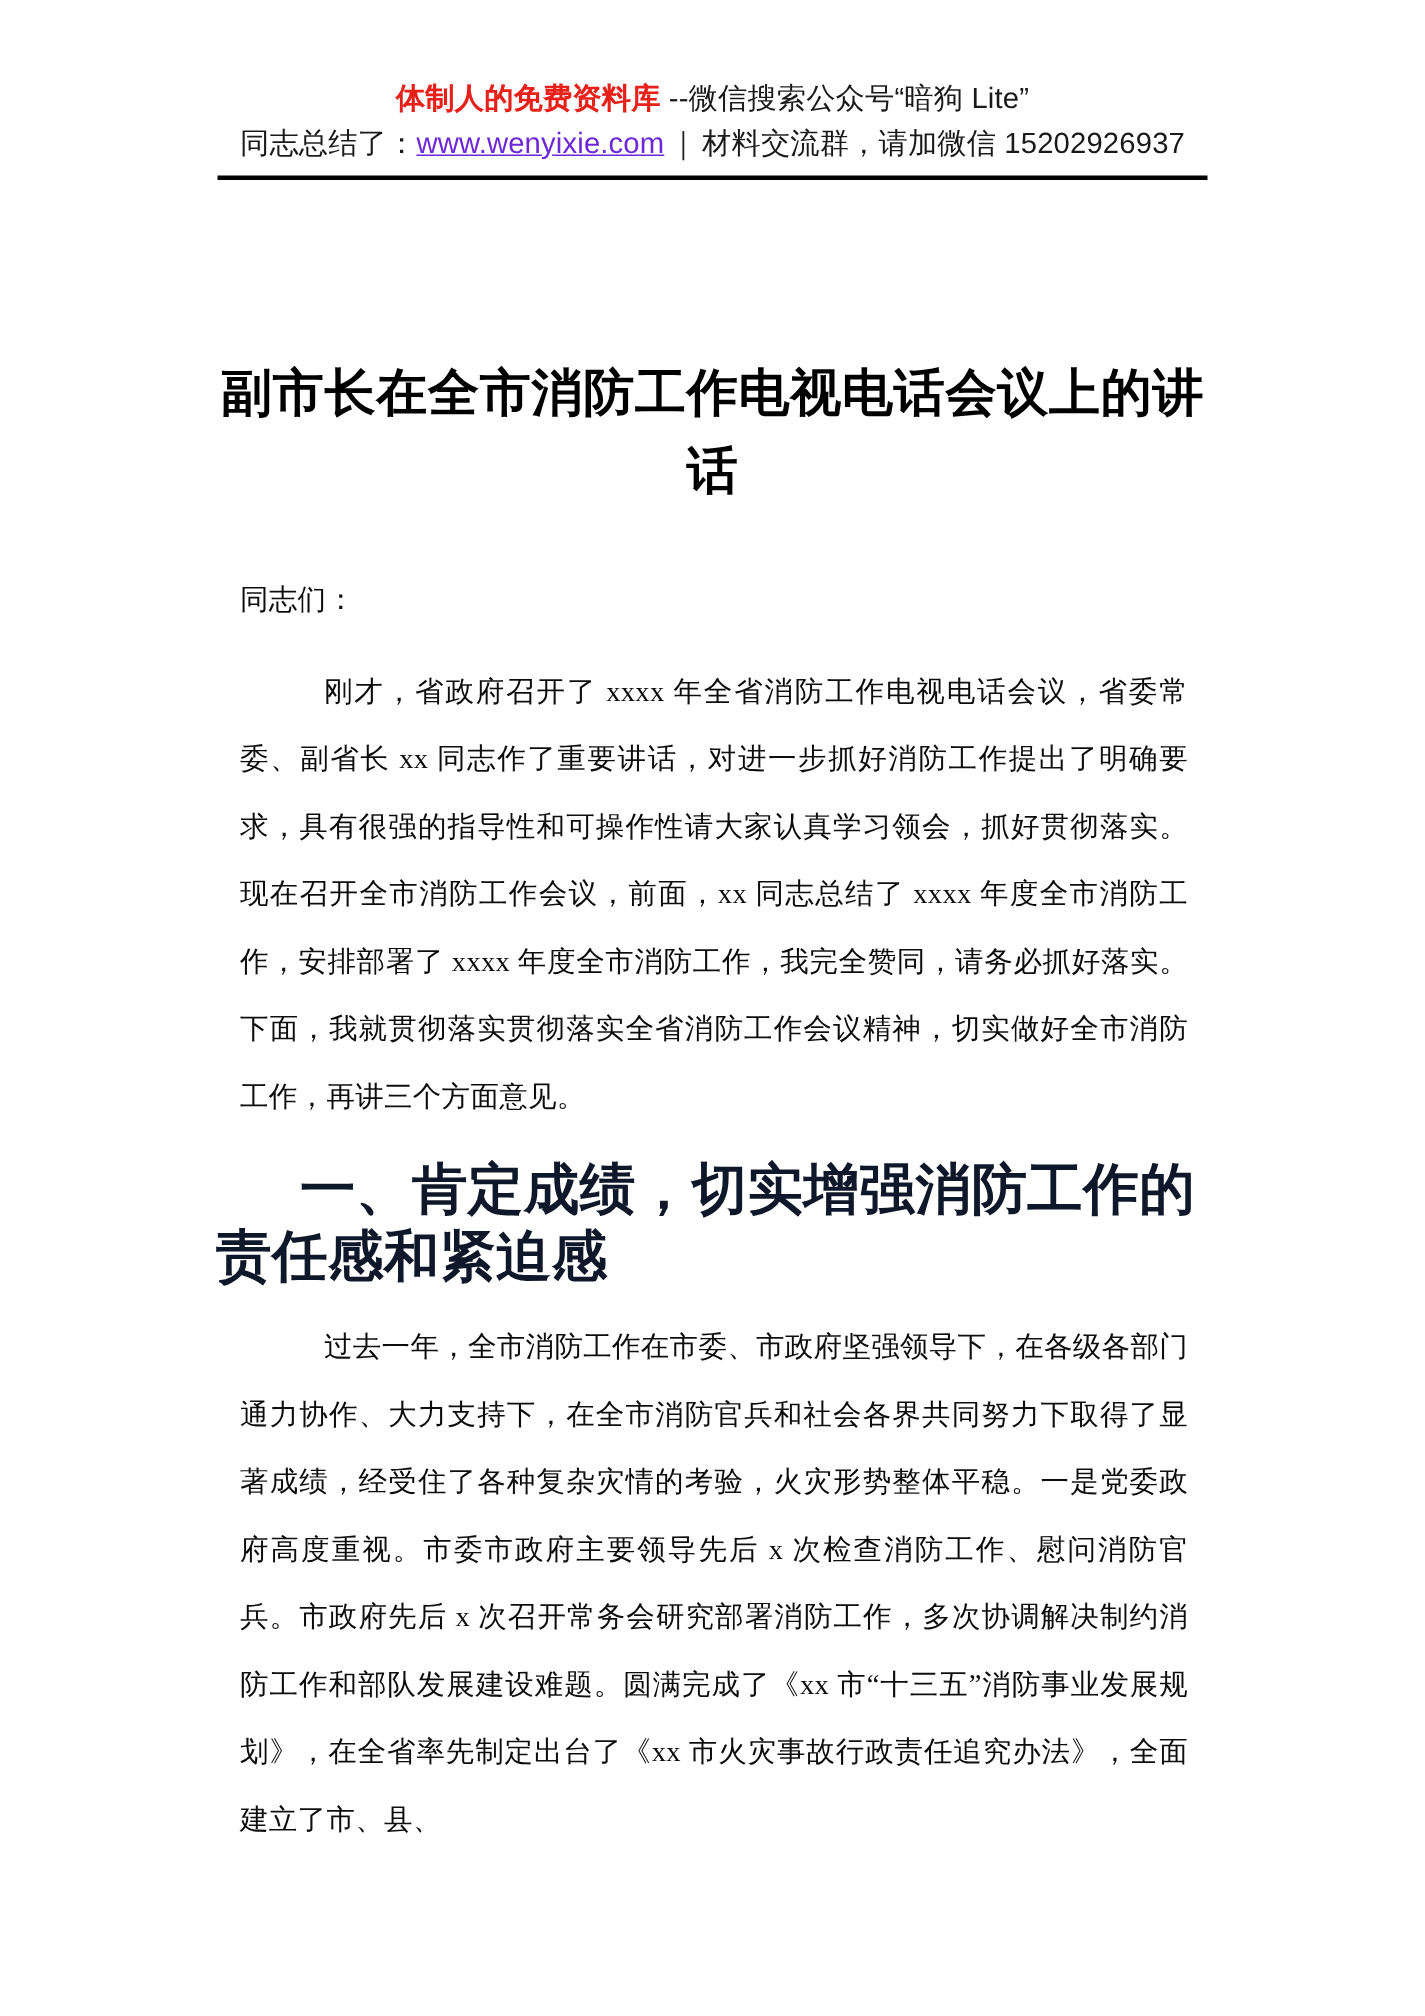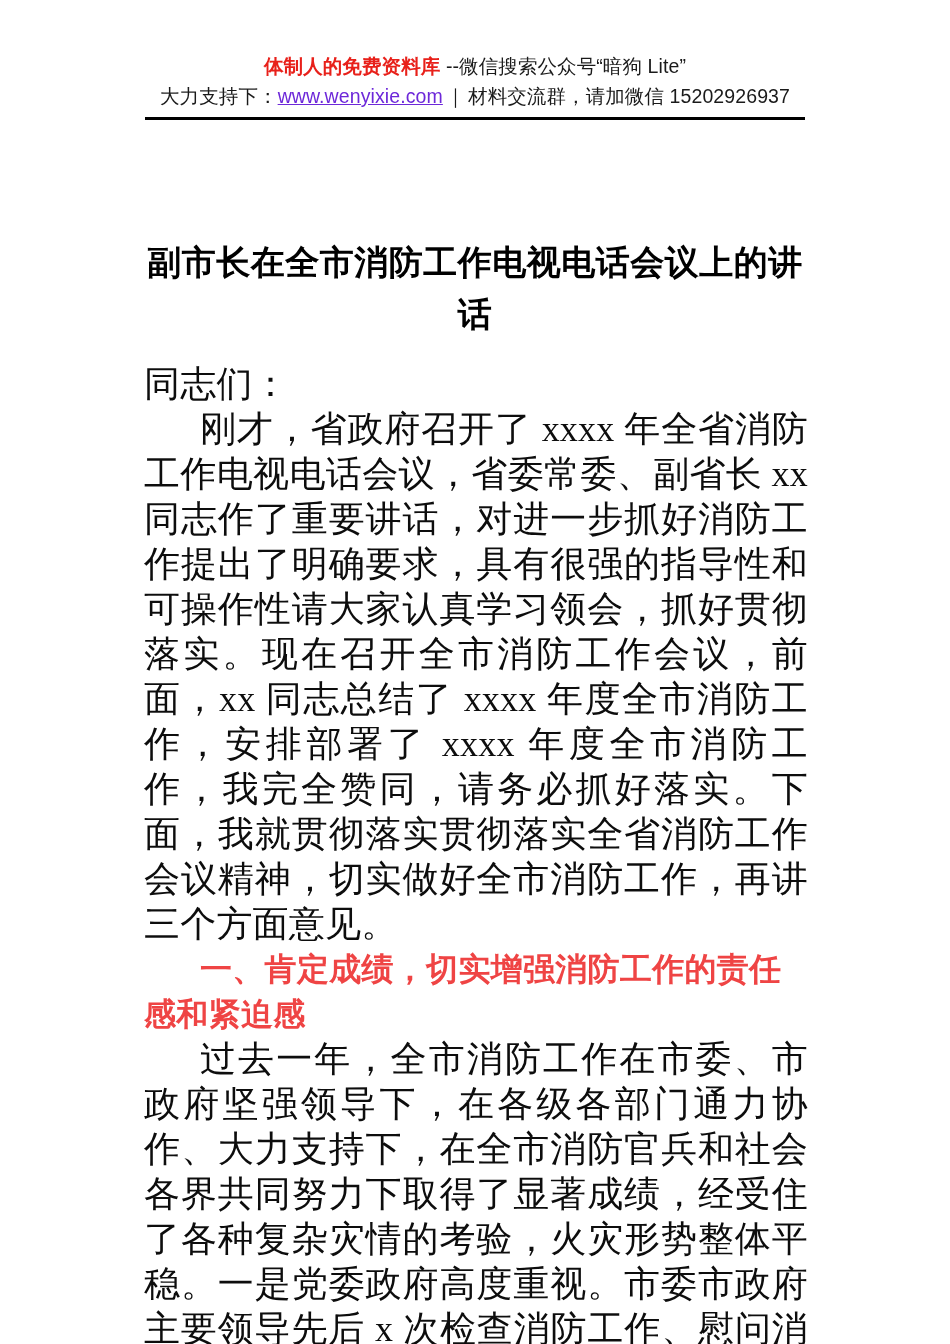--- a/index.html
+++ b/index.html
@@ -75,57 +75,57 @@
 
   
   .doc-body {
     position: absolute;
     left: 144px;
     top: 362px;
     width: 664px;
   }
   .para {
     font-family: "Liberation Serif", "DejaVu Serif", serif;
-    font-size: 36px;
+    font-size: 19px;
     line-height: 45px;
     color: #0d0d0d;
-    margin: 0;
+    margin: 16px;
     text-align: justify;
     text-justify: inter-ideograph;
     letter-spacing: 0.2px;
   }
   .para.salutation {
     text-align: left;
     margin-bottom: 0;
   }
   .para.indent {
     text-indent: 56px;
   }
   .section-heading {
     font-family: "Liberation Sans", "DejaVu Sans", sans-serif;
     font-weight: bold;
-    font-size: 32px;
+    font-size: 37px;
     line-height: 45px;
-    color: #ef4444;
+    color: #0f172a;
     margin: 0;
     text-indent: 56px;
     letter-spacing: 0.3px;
   }
 </style>
 </head>
 <body>
 
 <div class="page">
 
   <div class="promo-header">
     <div class="promo-line promo-line-1">
       <span class="promo-brand">体制人的免费资料库</span><span> --微信搜索公众号“暗狗 Lite”</span>
     </div>
     <div class="promo-line promo-line-2">
-      <span>大力支持下：</span><a class="promo-link" href="#">www.wenyixie.com</a><span class="promo-sep">｜</span><span>材料交流群，请加微信 15202926937</span>
+      <span>同志总结了：</span><a class="promo-link" href="#">www.wenyixie.com</a><span class="promo-sep">｜</span><span>材料交流群，请加微信 15202926937</span>
     </div>
   </div>
   <div class="promo-rule"></div>
 
   <h1 class="doc-title">副市长在全市消防工作电视电话会议上的讲话</h1>
 
   <div class="doc-body">
     <p class="para salutation">同志们：</p>
     <p class="para indent">刚才，省政府召开了 xxxx 年全省消防工作电视电话会议，省委常委、副省长 xx 同志作了重要讲话，对进一步抓好消防工作提出了明确要求，具有很强的指导性和可操作性请大家认真学习领会，抓好贯彻落实。现在召开全市消防工作会议，前面，xx 同志总结了 xxxx 年度全市消防工作，安排部署了 xxxx 年度全市消防工作，我完全赞同，请务必抓好落实。下面，我就贯彻落实贯彻落实全省消防工作会议精神，切实做好全市消防工作，再讲三个方面意见。</p>
     <p class="section-heading">一、肯定成绩，切实增强消防工作的责任感和紧迫感</p>

